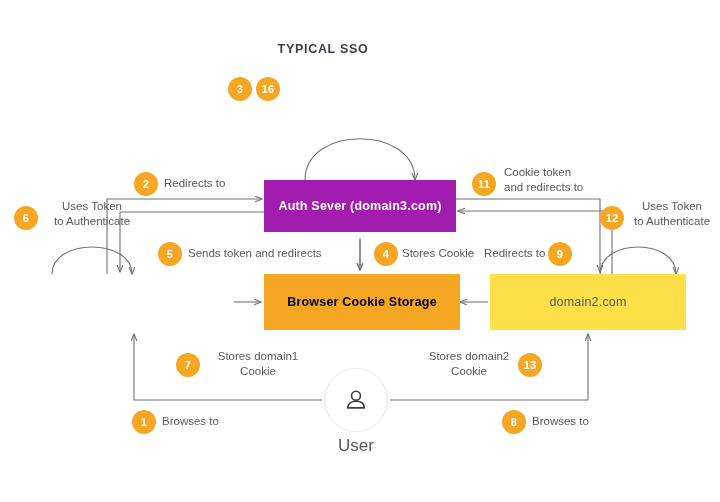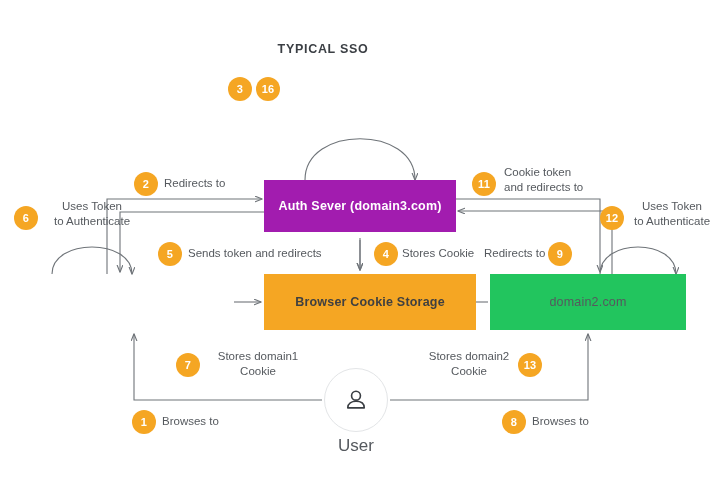--- a/index.html
+++ b/index.html
@@ -20,22 +20,22 @@
   }
 
   
   .box{
     position:absolute;box-sizing:border-box;display:flex;
     align-items:center;justify-content:center;text-align:center;
     font-size:12.5px;font-weight:bold;letter-spacing:.2px;
   }
   .box-auth{left:264px;top:180px;width:192px;height:52px;background:#a21caf;color:#ffffff;}
   .box-d1{left:36px;top:274px;width:196px;height:56px;background:#f4f4f4;color:#55595e;font-weight:normal;font-size:12.5px;}
-  .box-cookie{left:264px;top:274px;width:212px;height:56px;background:#f5a623;color:#404040;}
-  .box-d2{left:490px;top:274px;width:196px;height:56px;background:#22c55e;color:#55595e;font-weight:normal;font-size:12.5px;}
+  .box-cookie{left:264px;top:274px;width:196px;height:56px;background:#f5a623;color:#000000;}
+  .box-d2{left:490px;top:274px;width:196px;height:56px;background:#fde047;color:#55595e;font-weight:normal;font-size:12.5px;}
 
   
   .user-circle{
     position:absolute;left:324px;top:368px;width:64px;height:64px;border-radius:50%;
     background:#ffffff;border:1.4px solid #e3e5e7;box-sizing:border-box;
     display:flex;align-items:center;justify-content:center;
   }
   .user-label{
     position:absolute;left:294px;top:436px;width:124px;text-align:center;
     font-size:17px;color:#55595e;

